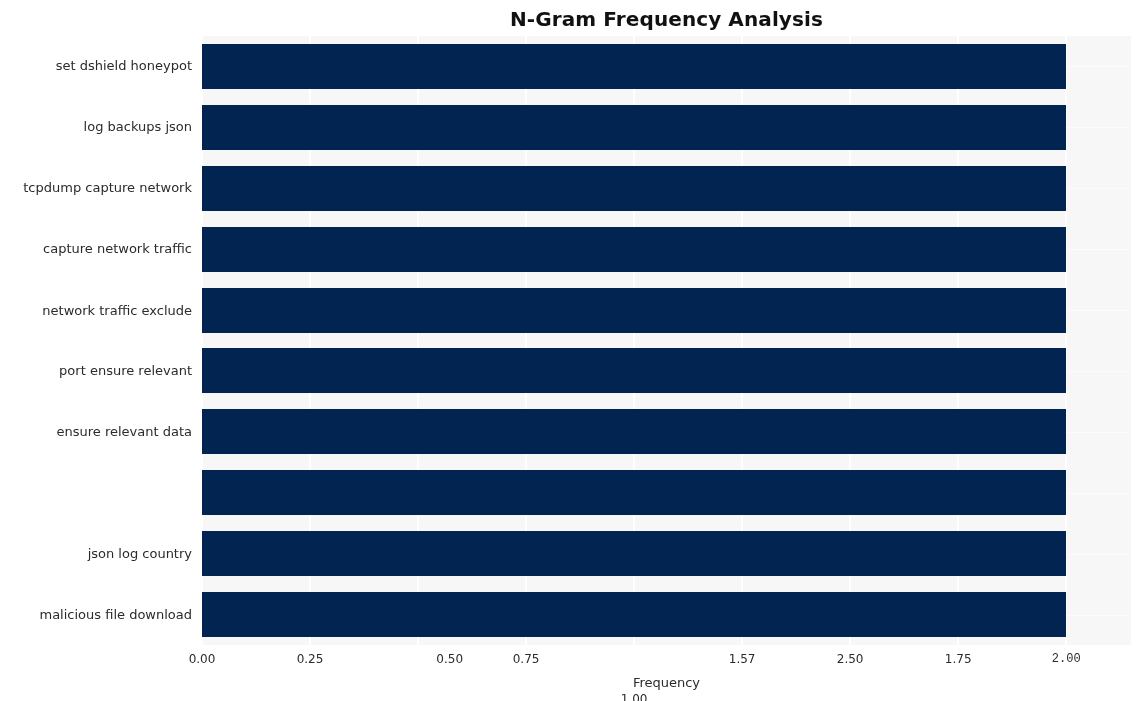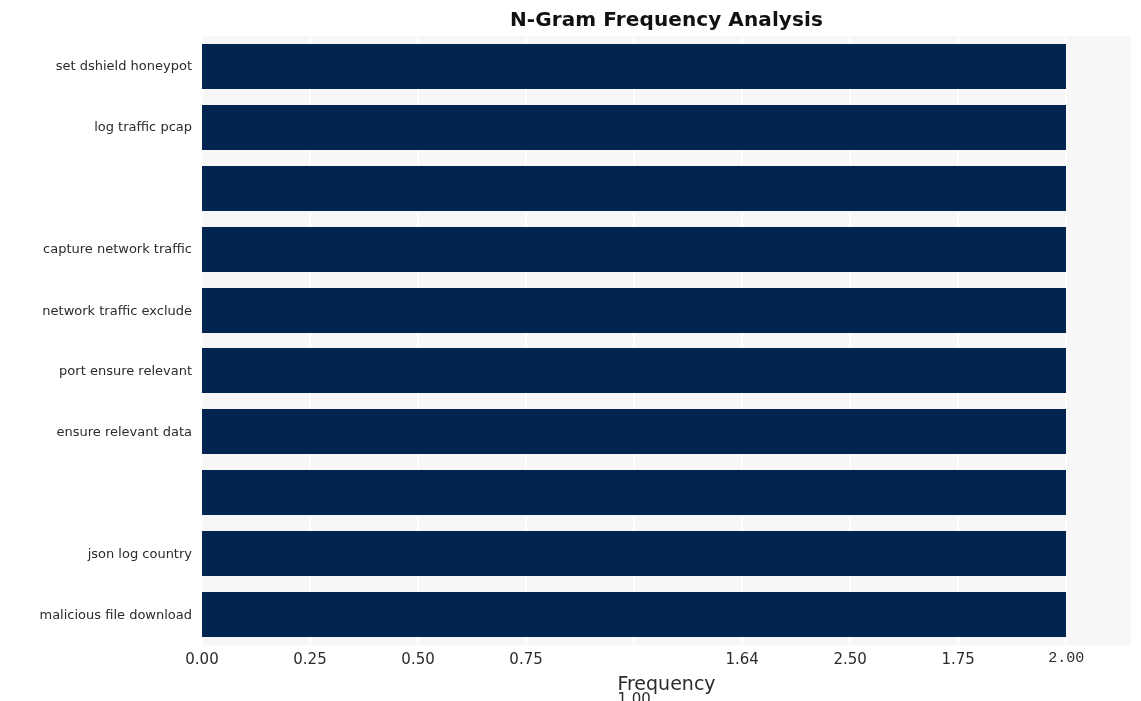--- a/index.html
+++ b/index.html
@@ -89,45 +89,46 @@
     top: 650px;
     width: 1141px;
     height: 22px;
   }
   .xtick {
     position: absolute;
     top: 0;
     width: 90px;
     margin-left: -45px;
     text-align: center;
-    font-size: 15px;
+    font-size: 12px;
     color: #2b2b2b;
     line-height: 18px;
   }
   #xaxis-label {
     position: absolute;
     left: 202px;
     top: 673px;
     width: 929px;
     text-align: center;
-    font-size: 19px;
+    font-size: 13px;
     color: #2b2b2b;
     line-height: 20px;
   }
 </style>
 </head>
 <body>
 
 <div id="figure">
 
   <div id="chart-title">N-Gram Frequency Analysis</div>
 
   <div id="ytick-layer">
       <div class="ytick" style="top: 21.45px;">set dshield honeypot</div>
-      <div class="ytick" style="top: 82.35px;">log traffic pcap</div>
+      <div class="ytick" style="top: 82.35px;">log backups json</div>
+      <div class="ytick" style="top: 143.25px;">tcpdump capture network</div>
       <div class="ytick" style="top: 204.15px;">capture network traffic</div>
       <div class="ytick" style="top: 266px;">network traffic exclude</div>
       <div class="ytick" style="top: 325.95px;">port ensure relevant</div>
       <div class="ytick" style="top: 386.85px;">ensure relevant data</div>
       <div class="ytick" style="top: 508.65px;">json log country</div>
       <div class="ytick" style="top: 569.55px;">malicious file download</div>
     </div>
 
   <div id="plot-area">
     <div id="grid-layer">
@@ -161,24 +162,24 @@
         <div class="bar" title="ensure relevant data: 2" style="top: 373.317px; height: 45.066px; width: 864.186px; background: rgb(1, 36, 80);"></div>
         <div class="bar" title="cowrieprocessor json log: 2" style="top: 434.217px; height: 45.066px; width: 864.186px; background: rgb(1, 36, 80);"></div>
         <div class="bar" title="json log country: 2" style="top: 495.117px; height: 45.066px; width: 864.186px; background: rgb(1, 36, 80);"></div>
         <div class="bar" title="malicious file download: 2" style="top: 556.017px; height: 45.066px; width: 864.186px; background: rgb(1, 36, 80);"></div>
       </div>
   </div>
 
   <div id="xtick-layer">
       <div class="xtick" style="left: 202px;">0.00</div>
       <div class="xtick" style="left: 310.023px;">0.25</div>
-      <div class="xtick" style="left: 418.047px;">0.50</div>
+      <div class="xtick" style="left: 418.047px; text-align: right;">0.50</div>
       <div class="xtick" style="left: 526.07px;">0.75</div>
       <div class="xtick" style="left: 634.093px; margin-top: 40px;">1.00</div>
-      <div class="xtick" style="left: 742.116px;">1.64</div>
+      <div class="xtick" style="left: 742.116px;">1.57</div>
       <div class="xtick" style="left: 850.14px;">2.50</div>
       <div class="xtick" style="left: 958.163px;">1.75</div>
       <div class="xtick" style="left: 1066.19px; font-family: Liberation Mono, monospace;">2.00</div>
     </div>
 
   <div id="xaxis-label">Frequency</div>
 
 </div>
 
 </body></html>

